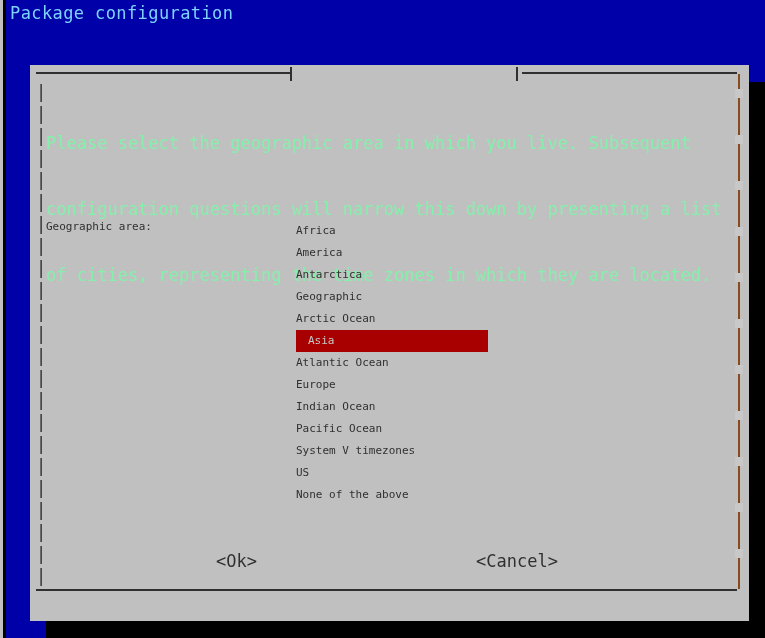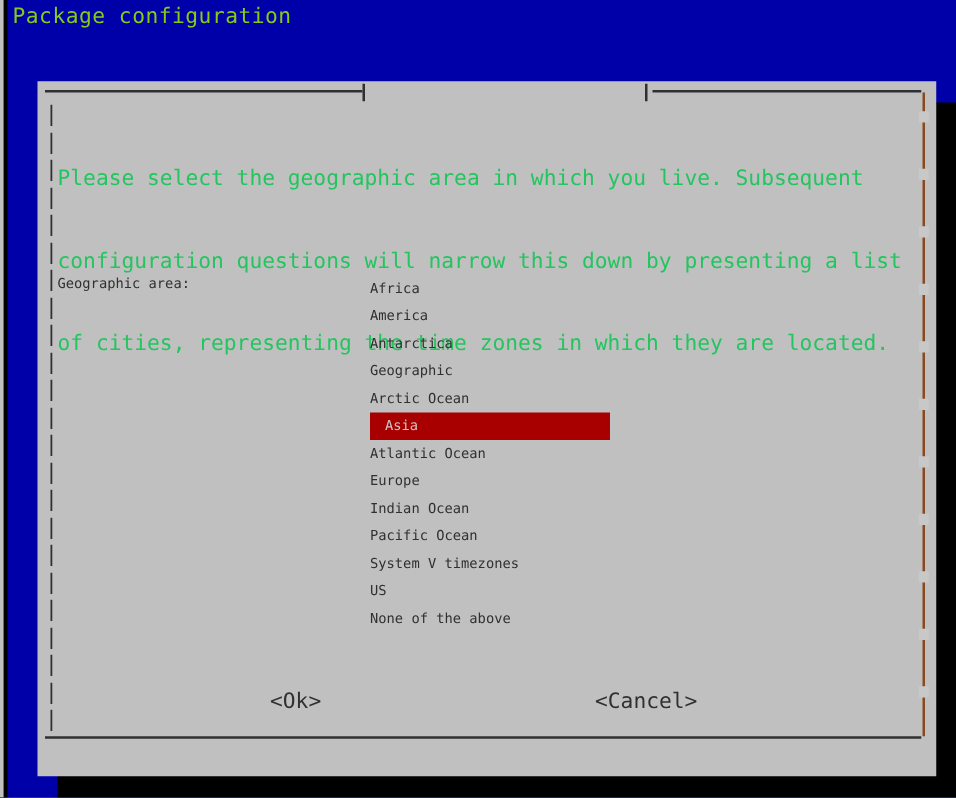--- a/index.html
+++ b/index.html
@@ -36,21 +36,21 @@
     left: 3px; top: 0;
     width: 3px; height: 638px;
     background: #000000;
   }
 
   
   #backtitle {
     position: absolute;
     left: 10px;
     top: 2px;
-    color: #84cc16;
+    color: #7dd3fc;
     font-size: 17px;
     line-height: 22px;
     letter-spacing: 0.4px;
     white-space: pre;
   }
 
   
   #dialog-shadow {
     position: absolute;
     left: 46px;
@@ -135,21 +135,21 @@
     line-height: 22px;
     white-space: pre;
   }
 
   
   #prompt {
     position: absolute;
     left: 46px;
     top: 88px;
     width: 660px;
-    color: #22c55e;
+    color: #86efac;
     font-size: 17px;
     line-height: 22px;
     white-space: pre;
   }
   #prompt .line { display: block; }
 
   #field-label {
     position: absolute;
     left: 46px;
     top: 176px;

